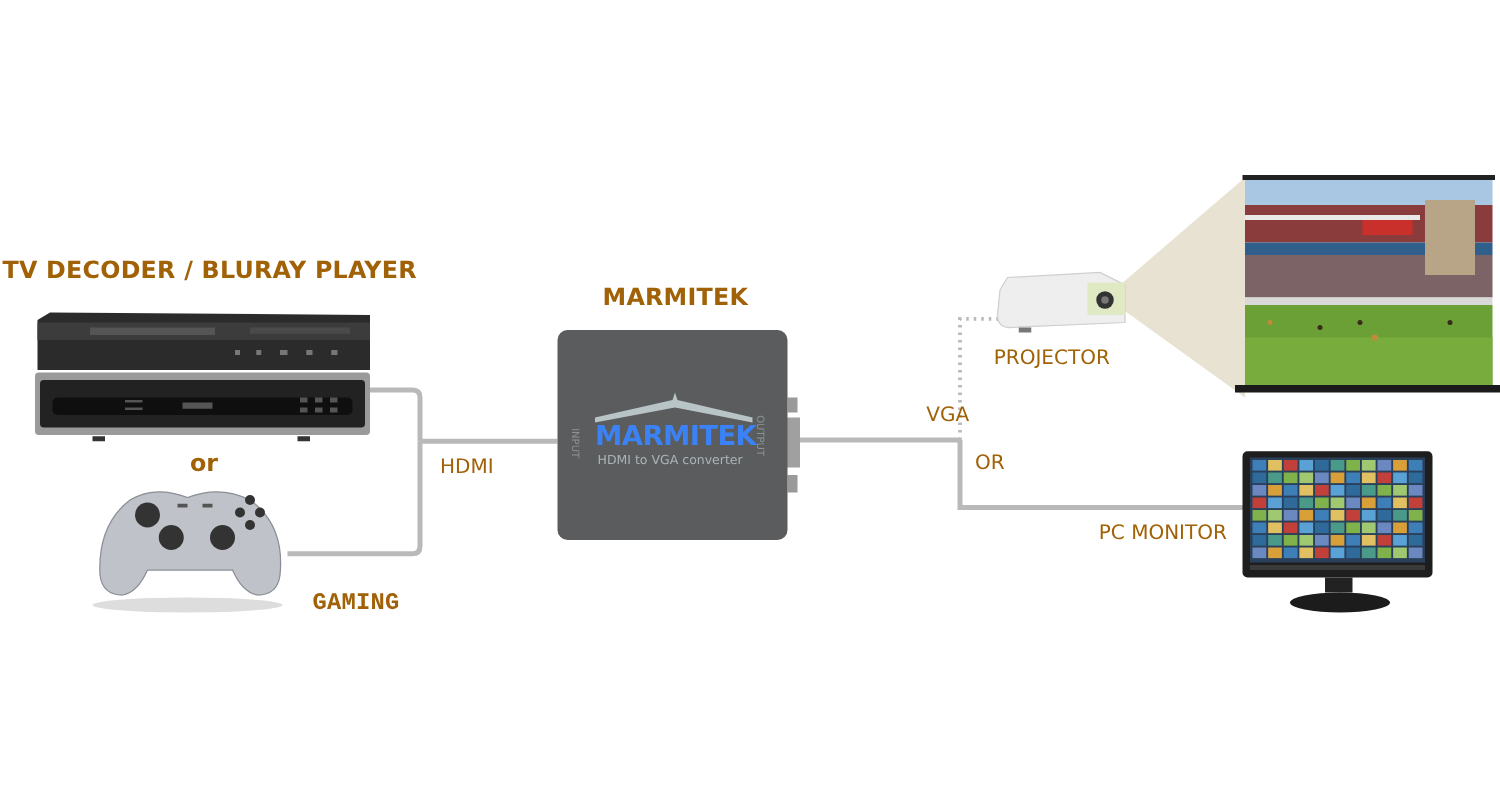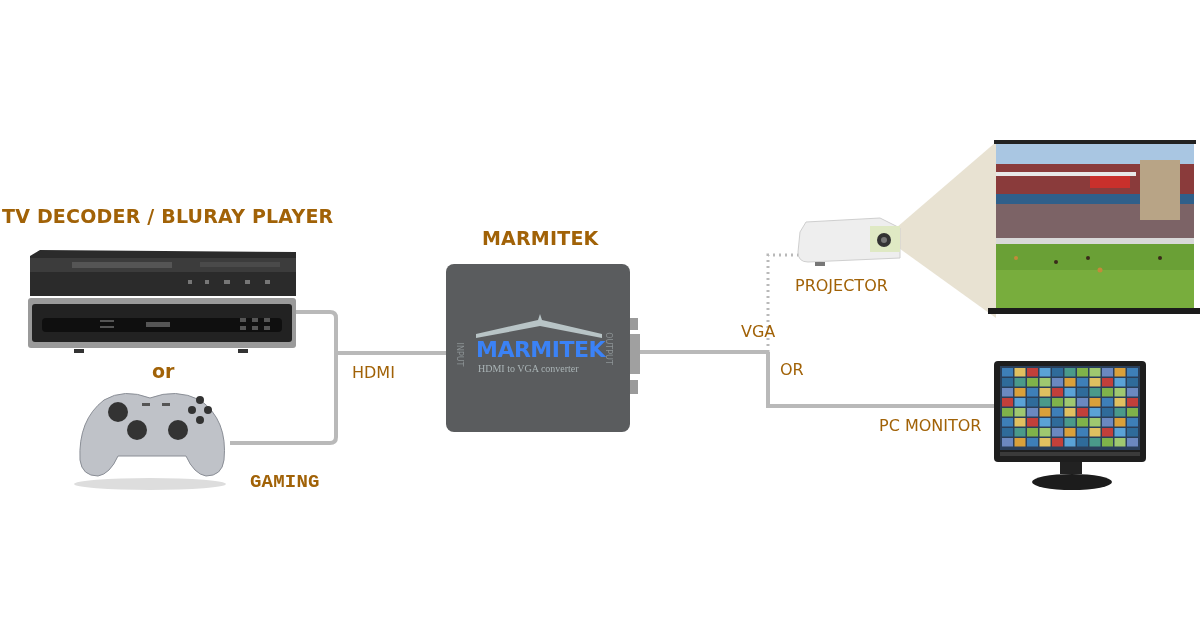--- a/index.html
+++ b/index.html
@@ -212,20 +212,20 @@
 </svg>
 
 <div class="label h-bold" style="left:2px; top:205px;">TV DECODER / BLURAY PLAYER</div>
 <div class="label h-or" style="left:152px; top:360px; font-size:19px;">or</div>
 <div class="label h-bold" style="left:250px; top:471px;font-family:Liberation Mono, monospace;">GAMING</div>
 
 <div class="label h-mid" style="left:352px; top:330px;margin-top:33px;">HDMI</div>
 <div class="label h-bold" style="left:482px; top:227px;">MARMITEK</div>
 
 <div class="label" style="left:476px; top:337px; color:#3b82f6; font-weight:bold; font-size:22px; letter-spacing:-0.5px;">MARMITEK</div>
-<div class="label" style="left:478px; top:363px; color:#aab4b6; font-size:10px;font-family:Liberation Serif, serif;">HDMI to VGA converter</div>
+<div class="label" style="left:478px; top:363px; color:#aab4b6; font-size:10px;">HDMI to VGA converter</div>
 <div class="label" style="left:448px; top:350px; color:#8e9496; font-size:8px; transform:rotate(90deg);">INPUT</div>
 <div class="label" style="left:592px; top:344px; color:#8e9496; font-size:8px; transform:rotate(90deg);">OUTPUT</div>
 
 <div class="label h-mid" style="left:693px; top:322px;margin-left:48px;">VGA</div>
 <div class="label h-mid" style="left:780px; top:360px;">OR</div>
 <div class="label h-mid" style="left:795px; top:276px;">PROJECTOR</div>
 <div class="label h-mid" style="left:879px; top:416px;text-align:center;">PC MONITOR</div>
 
 </body></html>

